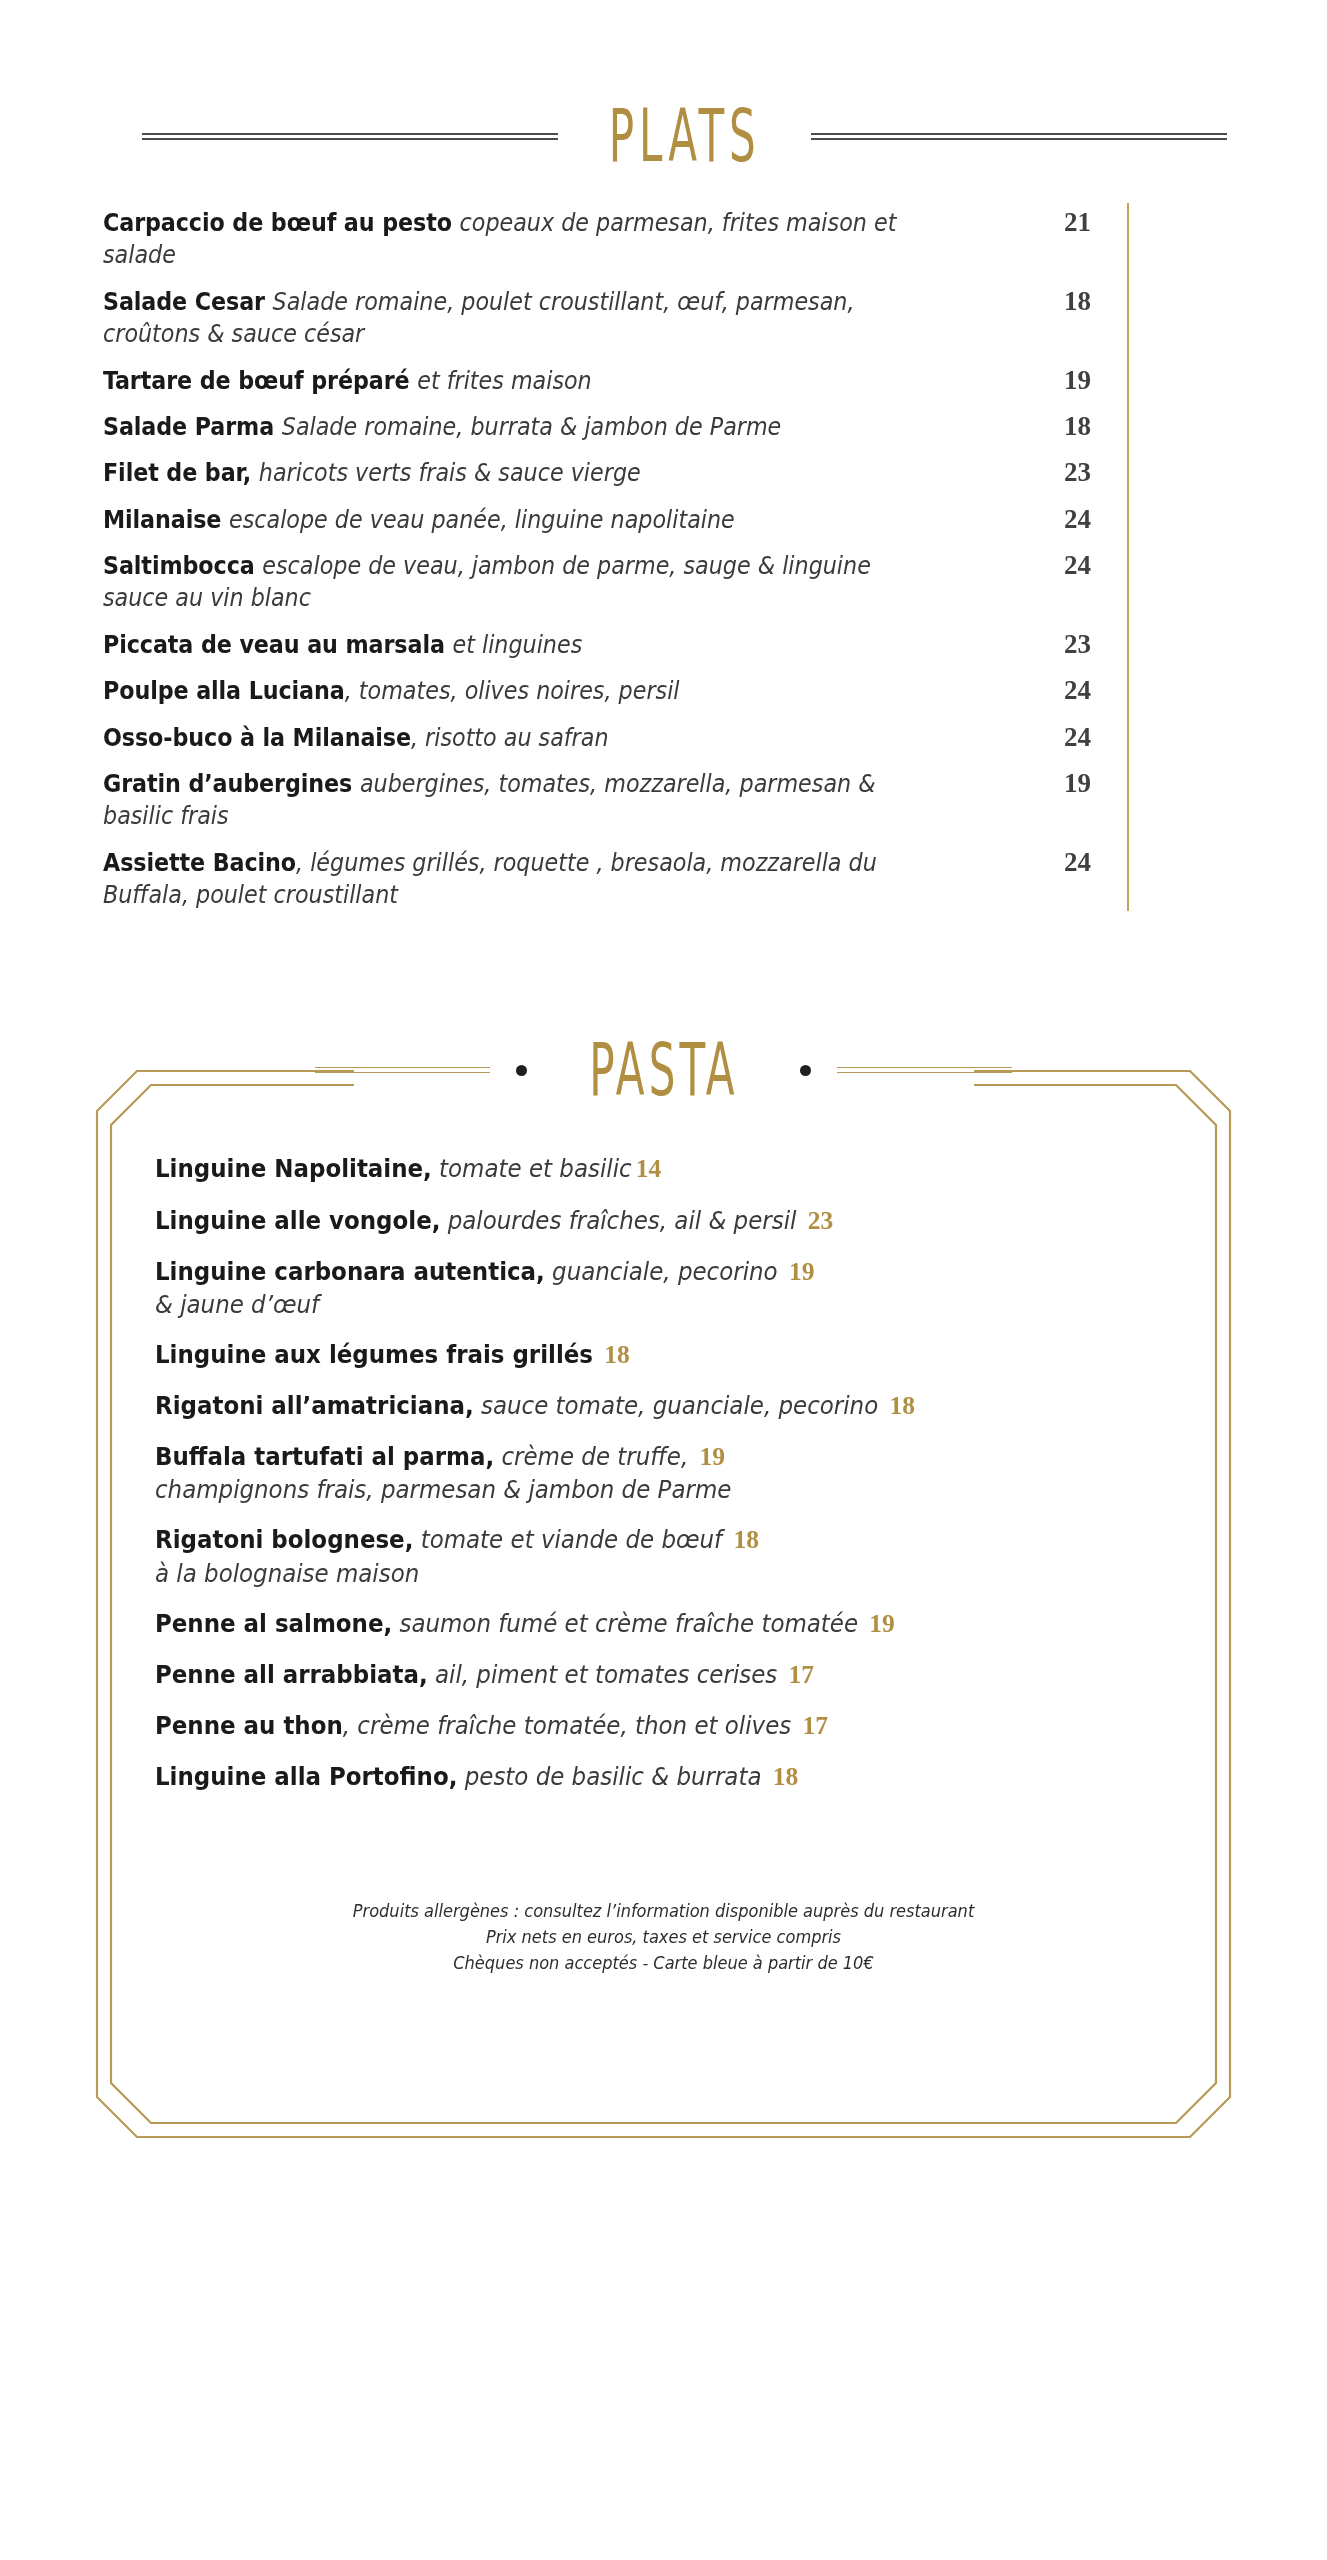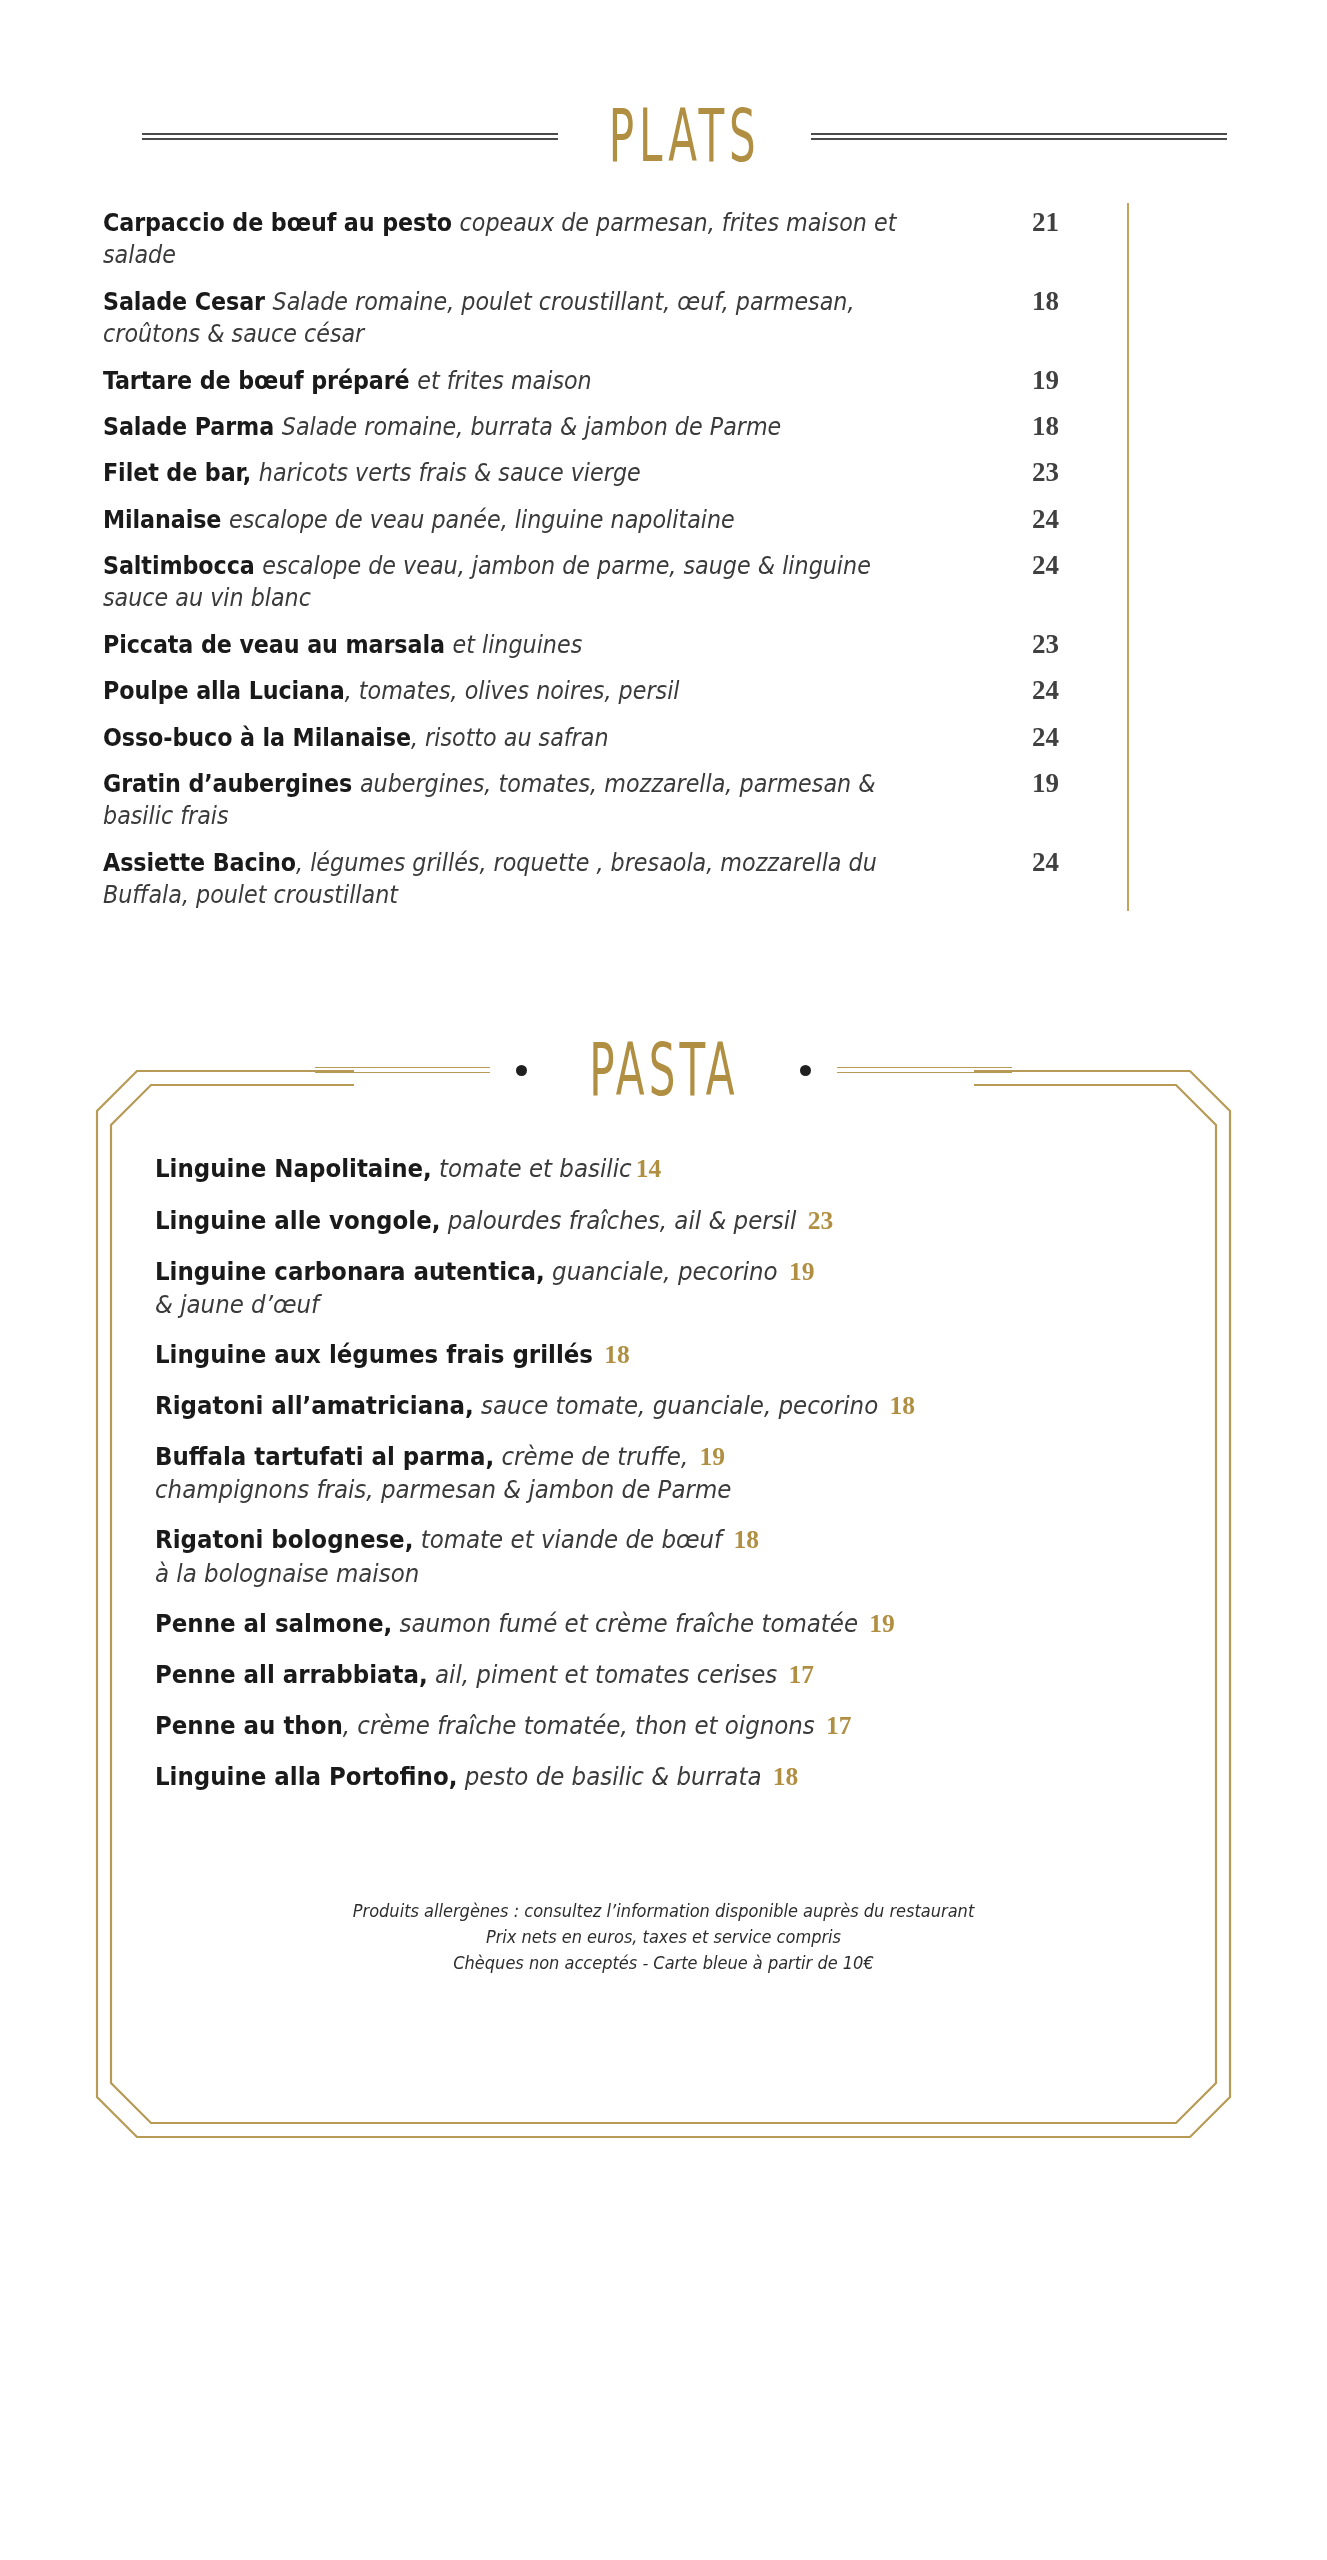--- a/index.html
+++ b/index.html
@@ -74,20 +74,21 @@
     bottom: 6px;
     right: 103px;
     width: 2px;
     background: #c5a35a;
   }
 
   .plat-row {
     display: flex;
     align-items: flex-start;
     padding: 7px 0 7px 0;
+    gap: 32px;
   }
 
   .plat-text {
     flex: 1 1 auto;
     padding-right: 40px;
     font-size: 25.5px;
     line-height: 1.27;
     max-width: 880px;
     font-family: "Liberation Sans Narrow", "DejaVu Sans Condensed", "Liberation Sans", sans-serif;
     transform: scaleX(0.97);
@@ -324,21 +325,21 @@
     <div class="pasta-list" id="pasta-list">
         <div class="pasta-row"><span class="pasta-name">Linguine Napolitaine,</span><span class="pasta-desc"> tomate et basilic</span><span class="pasta-price">14</span></div>
         <div class="pasta-row"><span class="pasta-name">Linguine alle vongole,</span><span class="pasta-desc"> palourdes fraîches, ail &amp; persil </span><span class="pasta-price">23</span></div>
         <div class="pasta-row"><span class="pasta-name">Linguine carbonara autentica,</span><span class="pasta-desc"> guanciale, pecorino </span><span class="pasta-price">19</span><span class="pasta-sub">&amp; jaune d’œuf</span></div>
         <div class="pasta-row"><span class="pasta-name">Linguine aux légumes frais grillés</span><span class="pasta-desc">  </span><span class="pasta-price">18</span></div>
         <div class="pasta-row"><span class="pasta-name">Rigatoni all’amatriciana,</span><span class="pasta-desc"> sauce tomate, guanciale, pecorino </span><span class="pasta-price">18</span></div>
         <div class="pasta-row"><span class="pasta-name">Buffala tartufati al parma,</span><span class="pasta-desc"> crème de truffe,  </span><span class="pasta-price">19</span><span class="pasta-sub">champignons frais, parmesan &amp; jambon de Parme</span></div>
         <div class="pasta-row"><span class="pasta-name">Rigatoni bolognese,</span><span class="pasta-desc"> tomate et viande de bœuf </span><span class="pasta-price">18</span><span class="pasta-sub">à la bolognaise maison</span></div>
         <div class="pasta-row"><span class="pasta-name">Penne al salmone,</span><span class="pasta-desc"> saumon fumé et crème fraîche tomatée </span><span class="pasta-price">19</span></div>
         <div class="pasta-row"><span class="pasta-name">Penne all arrabbiata,</span><span class="pasta-desc"> ail, piment et tomates cerises </span><span class="pasta-price">17</span></div>
-        <div class="pasta-row"><span class="pasta-name">Penne au thon</span><span class="pasta-desc">, crème fraîche tomatée, thon et oignons </span><span class="pasta-price">17</span></div>
+        <div class="pasta-row"><span class="pasta-name">Penne au thon</span><span class="pasta-desc">, crème fraîche tomatée, thon et olives </span><span class="pasta-price">17</span></div>
         <div class="pasta-row"><span class="pasta-name">Linguine alla Portofino,</span><span class="pasta-desc"> pesto de basilic &amp; burrata </span><span class="pasta-price">18</span></div>
       </div>
   </div>
 
   <div class="footer">
     <div>Produits allergènes : consultez l’information disponible auprès du restaurant</div>
     <div>Prix nets en euros, taxes et service compris</div>
     <div>Chèques non acceptés - Carte bleue à partir de 10€</div>
   </div>
 

